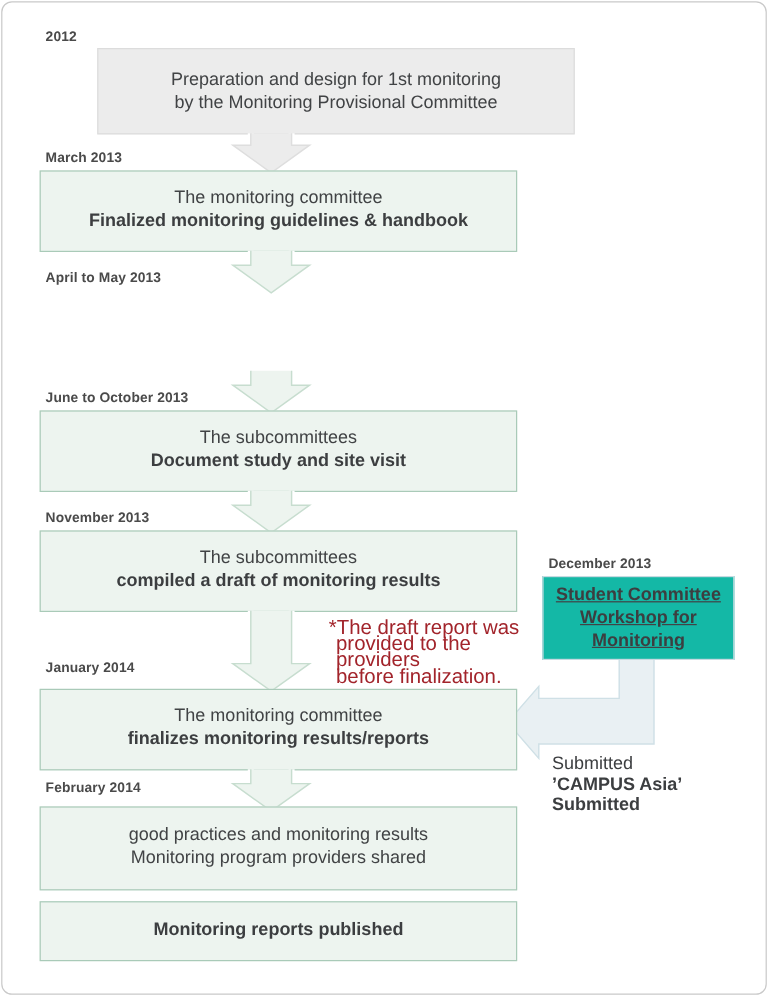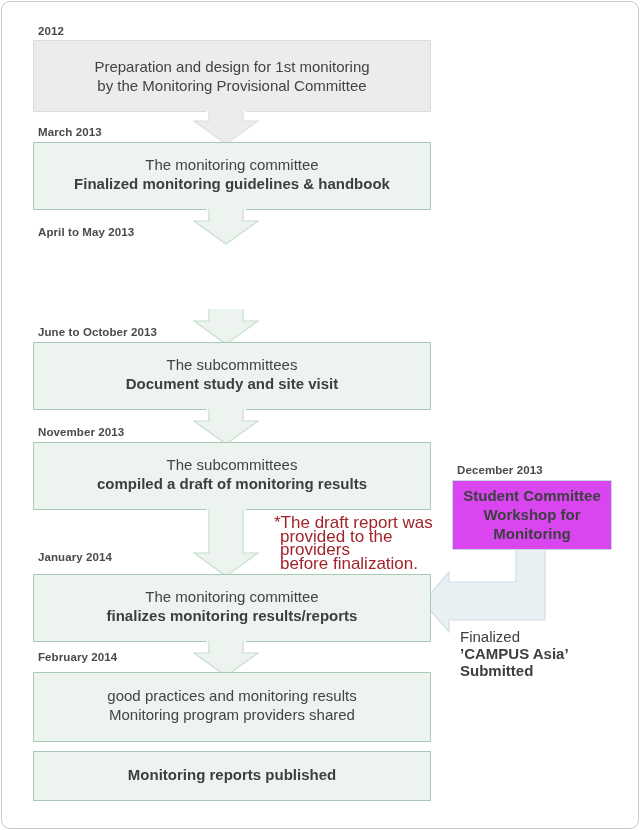--- a/index.html
+++ b/index.html
@@ -7,21 +7,21 @@
          font-family:"Liberation Sans","DejaVu Sans",sans-serif; }
   .stage { position:absolute; left:1px; top:1px; width:636px; height:826px;
            border:1px solid #c9c9c9; border-radius:9px; background:#ffffff; }
   .date-label { position:absolute; font-size:11.5px; font-weight:bold; color:#4a4a4a;
                 letter-spacing:0.1px; white-space:nowrap; }
   .box { position:absolute; box-sizing:border-box; border:1px solid;
          display:flex; flex-direction:column; align-items:center; justify-content:center;
          text-align:center; font-size:15px; line-height:19px; color:#414345;
          padding-bottom:4px; }
   .box .emph { font-weight:bold; color:#3c3e40; }
-  .box-gray { background:#ececec; border-color:#dcdcdc; padding-bottom:0; }
+  .box-gray { background:#ececec; border-color:#dcdcdc; padding-bottom:0;margin-left:48px; }
   .note { position:absolute; font-size:17px; font-weight:normal; line-height:13.5px;
           padding-left:6px; text-indent:-6px; white-space:pre-line; }
   .caption { position:absolute; font-size:15px; line-height:17px; color:#3c3e40; }
   .caption .cap-bold { font-weight:bold; }
   svg { position:absolute; overflow:visible; }
   .arrow-casing { fill:none; stroke:#ffffff; stroke-width:5; stroke-linejoin:miter; }
   .arrow-fill   { stroke:none; }
   .arrow-stroke { fill:none; stroke-width:1.2; stroke-linejoin:miter; }
 </style>
 </head>
@@ -83,40 +83,40 @@
     <path class="arrow-casing" d="M51,0 L51,44 L66,44 L34,67 L2,44 L17,44 L17,0"></path>
     <polygon class="arrow-fill" points="17,0 17,44 2,44 34,67 66,44 51,44 51,0" fill="#edf4ef"></polygon>
     <path class="arrow-stroke" d="M51,0 L51,44 L66,44 L34,67 L2,44 L17,44 L17,0" stroke="#c7ddcf"></path>
   </svg>
 
   <div class="note" style="left: 272px; top: 514px; width: 170px; color: rgb(162, 36, 43);">*The draft report was
 provided to the providers
 before finalization.</div>
 
   <div class="date-label" style="left:455px; top:462px">December 2013</div>
-  <div class="box" style="left: 450px; top: 478px; width: 160px; height: 70px; padding-bottom: 2px; background-color: #d946ef; border-color: rgb(199, 218, 225);">
+  <div class="box" style="left: 450px; top: 478px; width: 160px; height: 70px; padding-bottom: 2px; background-color: #14b8a6; border-color: rgb(199, 218, 225); text-decoration: underline;">
     <div class="emph">Student Committee</div>
     <div class="emph">Workshop for</div>
     <div class="emph">Monitoring</div>
   </div>
 
   <svg style="left:415px; top:547px" width="135" height="90" viewBox="0 0 135 90">
     <path class="arrow-casing" d="M99,1 L99,33 L32,33 L32,23 L6,53 L32,83 L32,71 L128,71 L128,1"></path>
     <polygon class="arrow-fill" points="99,1 99,33 32,33 32,23 6,53 32,83 32,71 128,71 128,1" fill="#e9f0f3"></polygon>
     <path class="arrow-stroke" d="M99,1 L99,33 L32,33 L32,23 L6,53 L32,83 L32,71 L128,71 L128,1" stroke="#cfe0e6"></path>
   </svg>
 
   <div class="date-label" style="left:36px; top:549px">January 2014</div>
   <div class="box" style="left: 31px; top: 572px; width: 398px; height: 68px; background-color: rgb(237, 244, 239); border-color: rgb(169, 202, 184);">
     <div>The monitoring committee</div>
     <div class="emph">finalizes monitoring results/reports</div>
   </div>
 
   <div class="caption" style="left:458px; top:626px">
-    <div>Finalized</div>
+    <div>Submitted</div>
     <div class="cap-bold">’CAMPUS Asia’ Submitted</div>
   </div>
 
   <svg style="left:190px; top:639px" width="68" height="37" viewBox="0 0 68 37">
     <path class="arrow-casing" d="M51,0 L51,12 L66,12 L34,35 L2,12 L17,12 L17,0"></path>
     <polygon class="arrow-fill" points="17,0 17,12 2,12 34,35 66,12 51,12 51,0" fill="#edf4ef"></polygon>
     <path class="arrow-stroke" d="M51,0 L51,12 L66,12 L34,35 L2,12 L17,12 L17,0" stroke="#c7ddcf"></path>
   </svg>
 
   <div class="date-label" style="left:36px; top:649px">February 2014</div>

